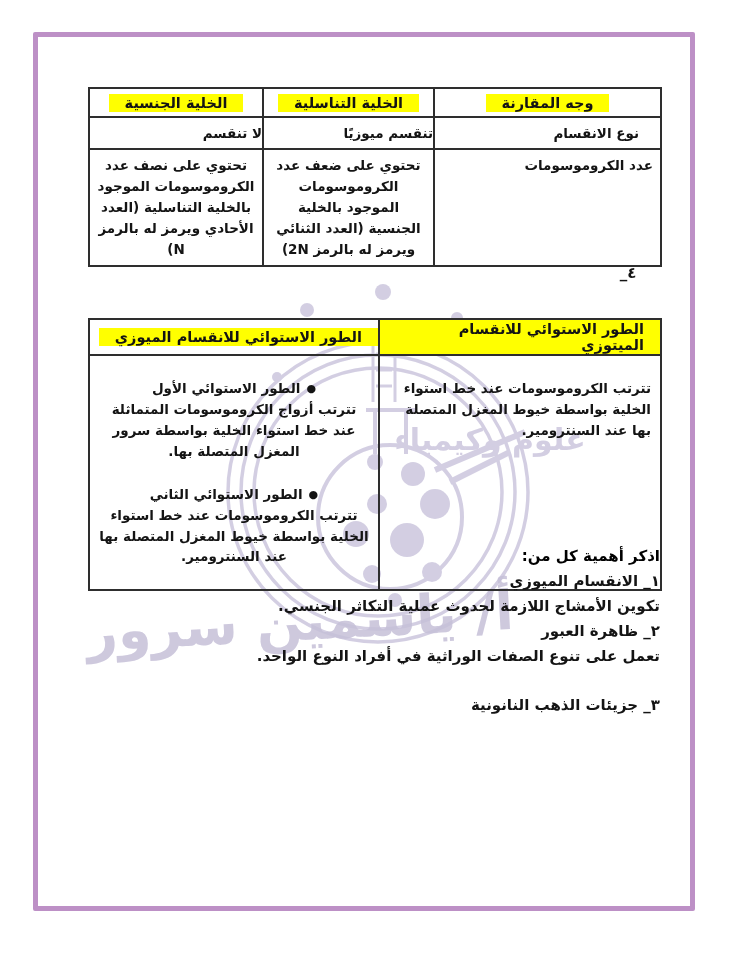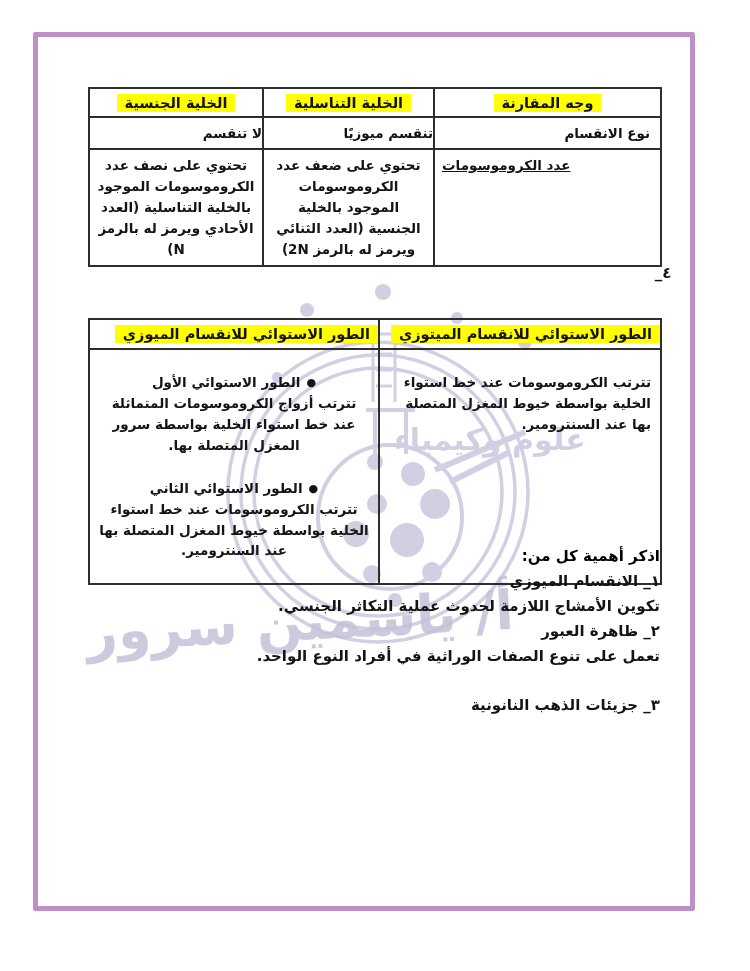--- a/index.html
+++ b/index.html
@@ -28,41 +28,41 @@
   }
   td, th {
     border: 2px solid #2e2e2e;
     font-weight: bold;
     color: #141414;
     font-size: 13.5px;
     background: transparent;
   }
   .t1 { left: 88px; top: 87px; width: 572px; }
   .t1 th { height: 29px; text-align: center; font-size: 14.5px; }
-  .t1 .aspect { text-align: right; padding-right: 10px; }
+  .t1 .aspect { text-align: right; padding-right: 21px; }
   .t1 .row-short td { height: 32px; text-align: right; vertical-align: middle; }
   .t1 .row-long td { height: 96px; vertical-align: top; text-align: center; padding: 5px 7px; line-height: 1.55; }
-  .t1 .row-long td.aspect { text-align: left; text-decoration: underline; }
+  .t1 .row-long td.aspect { text-align: right; }
   .hl {
     background: #ffff00;
-    padding: 1px 8px;
+    padding: 1px 16px;
     display: inline-block;
   }
   .t2 { left: 88px; top: 318px; width: 572px; }
   .t2 th { height: 30px; text-align: right; font-size: 14.5px; }
   .t2 td { vertical-align: top; padding: 22px 9px; line-height: 1.55; height: 173px; }
   .t2 .mitosis-cell { text-align: right; }
   .t2 .meiosis-cell { text-align: center; }
   .phase-title { text-align: center; }
   .phase-title .bullet { font-size: 11px; position: relative; top: -1px; margin-left: 6px; }
   .phase-gap { height: 22px; }
   
   .section-marker {
     position: absolute;
-    left: 635px; top: 264px; width: 56px;
+    left: 600px; top: 264px; width: 56px;
     text-align: center;
     font-weight: bold; font-size: 15px; color: #141414;
     z-index: 2;
   }
   
   .importance {
     position: absolute;
     left: 88px; top: 544px; width: 572px;
     direction: rtl;
     font-weight: bold; font-size: 15px;

